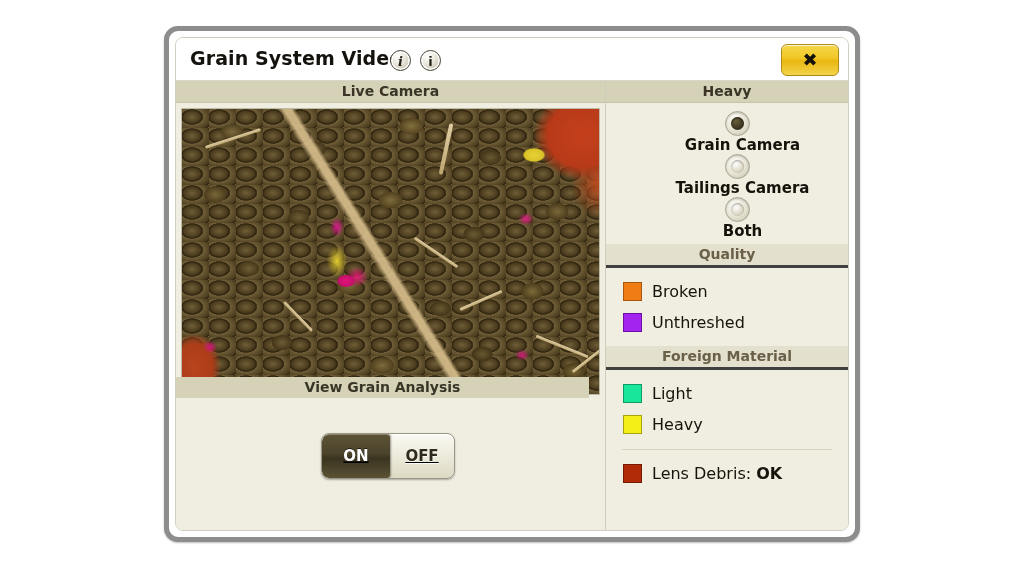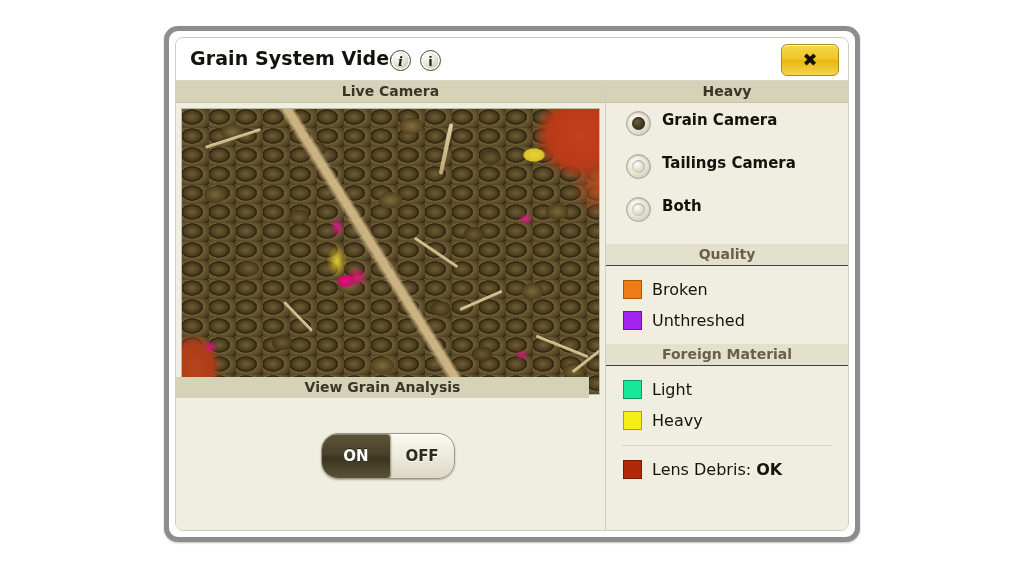--- a/index.html
+++ b/index.html
@@ -134,21 +134,21 @@
     border-bottom: 1px solid #c7c4aa;
   }
   .sub-header {
     height: 21px;
     line-height: 21px;
     text-align: center;
     font-size: 14px;
     font-weight: bold;
     color: #6a6048;
     background: #e3e0ce;
-    border-bottom: 1px solid #404040;
+    border-bottom: 3px solid #404040;
   }
 
   
   #camera-wrap {
     margin: 5px 5px 0 5px;
     height: 285px;
     border: 1px solid #bdbaa8;
     background: #000;
     position: relative;
     overflow: hidden;
@@ -229,28 +229,29 @@
     background: #f0ede1;
   }
 
   
   #toggle-switch {
     position: absolute;
     left: 145px;
     top: 35px;
     width: 134px;
     height: 46px;
-    border-radius: 17px;
+    border-radius: 8px;
     border: 1px solid #9a9786;
     background: linear-gradient(to bottom, #fbfaf3 0%, #eceadb 50%, #ddd9c4 100%);
     box-shadow: 0 1px 2px rgba(0,0,0,0.3), inset 0 1px 0 rgba(255,255,255,0.9);
     display: flex;
     overflow: hidden;
     cursor: pointer;
     box-sizing: border-box;
+    text-decoration: underline;
   }
   #toggle-on {
     width: 68px;
     border-radius: 7px 3px 3px 7px;
     background: linear-gradient(to bottom, #5d5437 0%, #4b432a 45%, #3a3420 55%, #5b5235 100%);
     color: #ffffff;
     font-size: 15px;
     font-weight: bold;
     display: flex;
     align-items: center;
@@ -265,23 +266,25 @@
     justify-content: center;
     font-size: 15px;
     font-weight: bold;
     color: #2e2a1c;
     text-shadow: 0 1px 0 rgba(255,255,255,0.8);
   }
 
   
   .radio-row {
     display: flex;
+    align-items: center;
     height: 43px;
     padding-left: 20px;
     cursor: pointer;
+    flex-direction: column;
   }
   .radio {
     width: 25px;
     height: 25px;
     border-radius: 50%;
     background: radial-gradient(circle at 35% 28%, #fbfaf4 0%, #e7e4d4 55%, #c2beaa 100%);
     border: 1px solid #a9a592;
     box-shadow: inset 0 1px 2px rgba(0,0,0,0.22);
     position: relative;
     flex: none;

